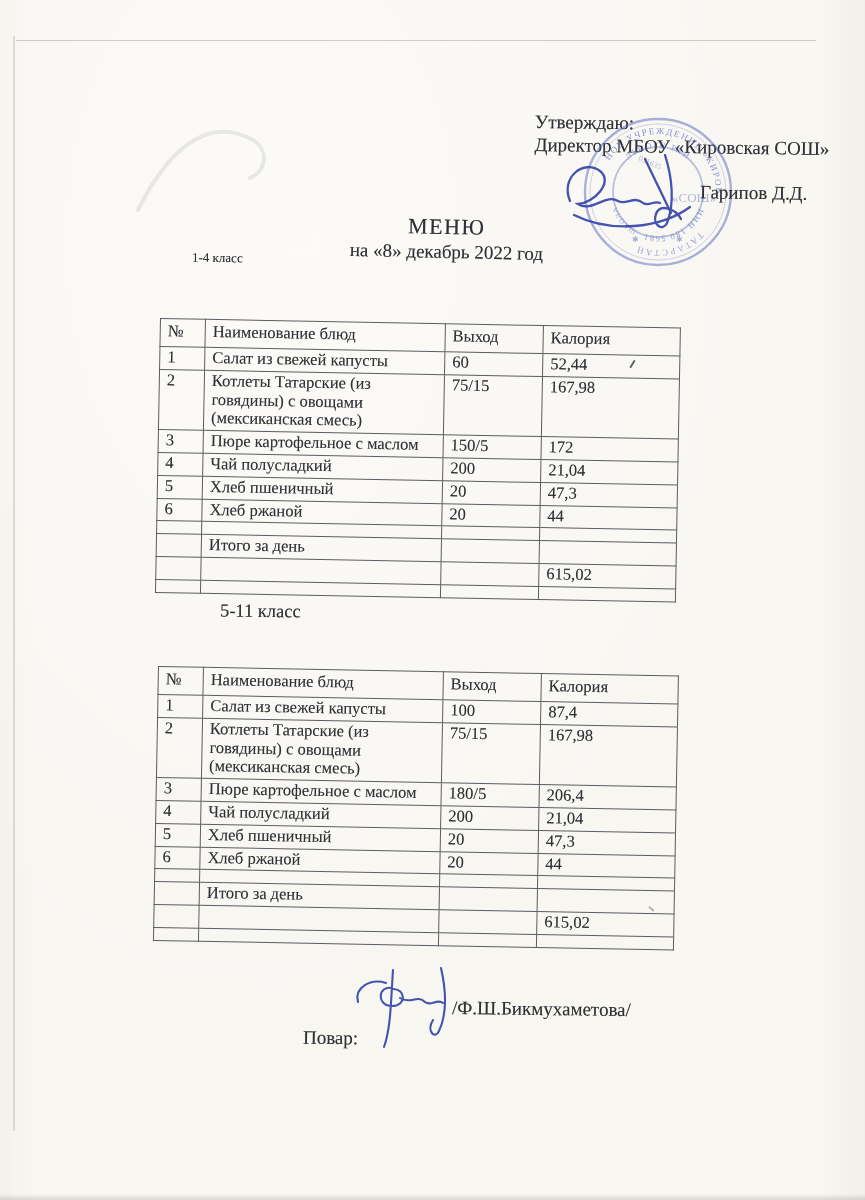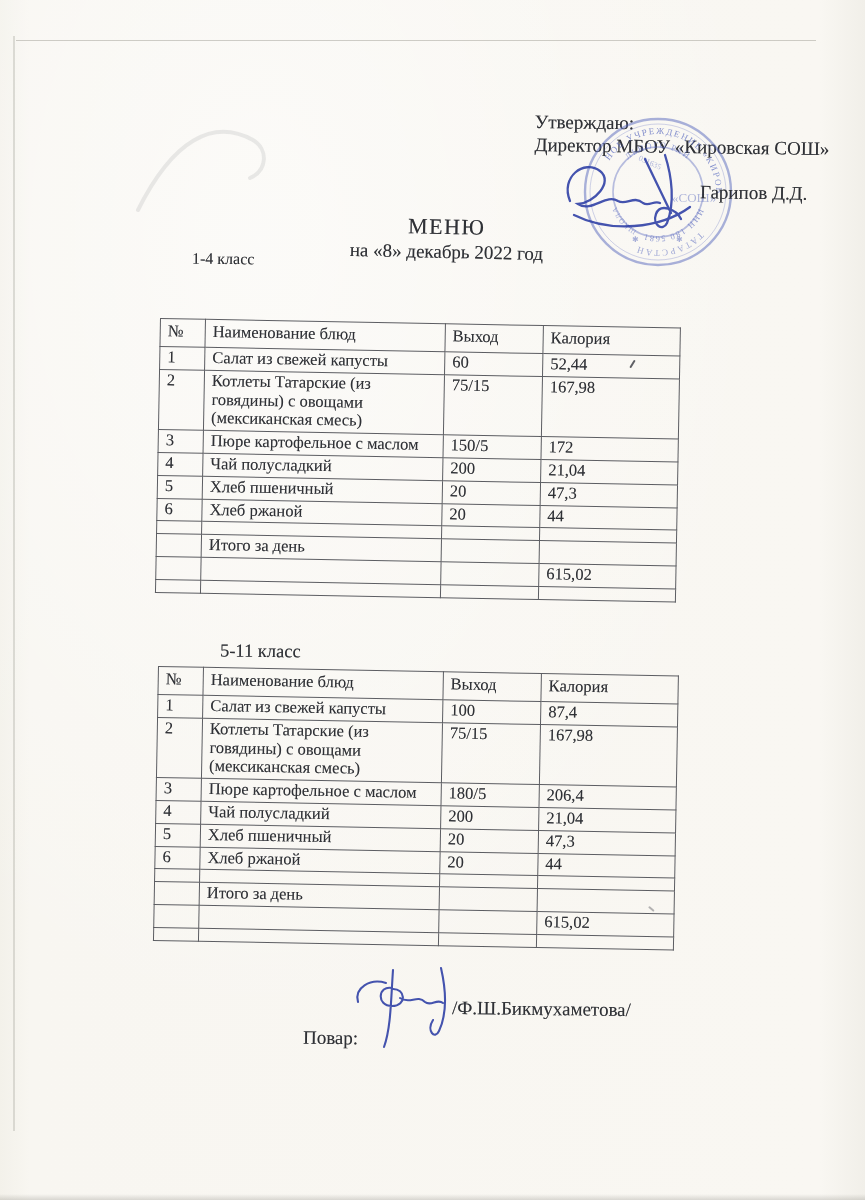--- a/index.html
+++ b/index.html
@@ -19,22 +19,22 @@
     background:rgba(150,148,140,.45);}
   .scanline-v{position:absolute;left:13px;top:36px;width:1.5px;height:1095px;
     background:rgba(160,158,150,.32);}
   .ink{color:#2f3136;text-shadow:0 0 .5px rgba(47,49,54,.45);}
   .abs{position:absolute;}
 
   .approval{left:535px;top:110px;font-size:19px;line-height:23px;transform:rotate(.8deg);transform-origin:0 0;}
   .signer{left:700px;top:182px;font-size:19px;transform:rotate(.8deg);}
   .doc-title{left:408px;top:214px;font-size:22px;letter-spacing:1.5px;transform:rotate(1deg);}
   .doc-subtitle{left:350px;top:239px;font-size:19px;transform:rotate(1.2deg);transform-origin:0 0;}
-  .section-1{left:192px;top:250px;font-size:16px;transform:rotate(.6deg);}
-  .section-2{left:220px;top:601px;font-size:18.5px;transform:rotate(.6deg);margin-top:40px;}
+  .section-1{left:192px;top:250px;font-size:13px;transform:rotate(.6deg);}
+  .section-2{left:220px;top:601px;font-size:18.5px;transform:rotate(.6deg);}
 
   .menu-table{border-collapse:collapse;table-layout:fixed;width:520px;background:transparent;}
   .menu-table td,.menu-table th{
     border:1.2px solid #5c5d62;font-weight:normal;text-align:left;vertical-align:top;
     font-size:16.5px;line-height:1.14;padding:1px 4px 2px 7px;color:#2f3136;
     text-shadow:0 0 .5px rgba(47,49,54,.4);overflow:hidden;white-space:normal;}
   .menu-table th{height:22px;padding-top:3px;}
   .menu-table .row-empty td{height:12px;padding:0 4px;}
   .tbl1{left:160px;top:318px;transform:rotate(1.05deg);transform-origin:0 0;}
   .tbl2{left:158px;top:666px;transform:rotate(1.05deg);transform-origin:0 0;}

